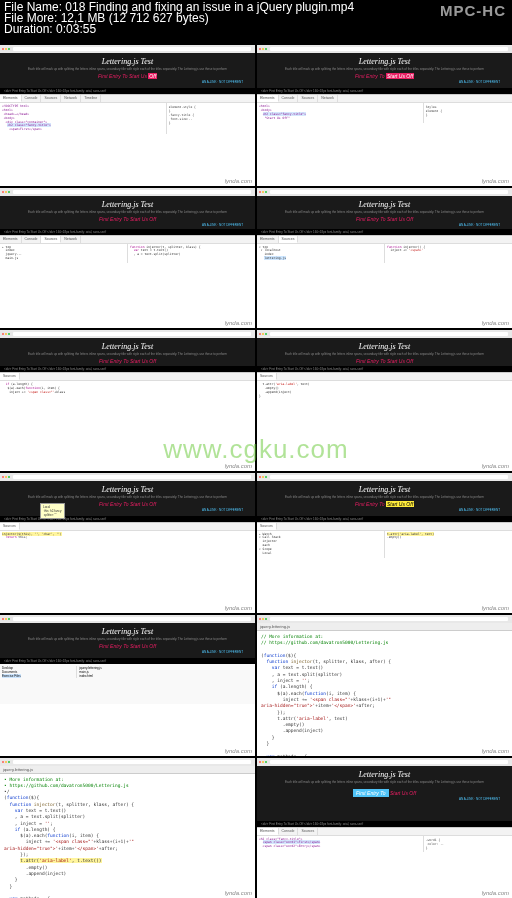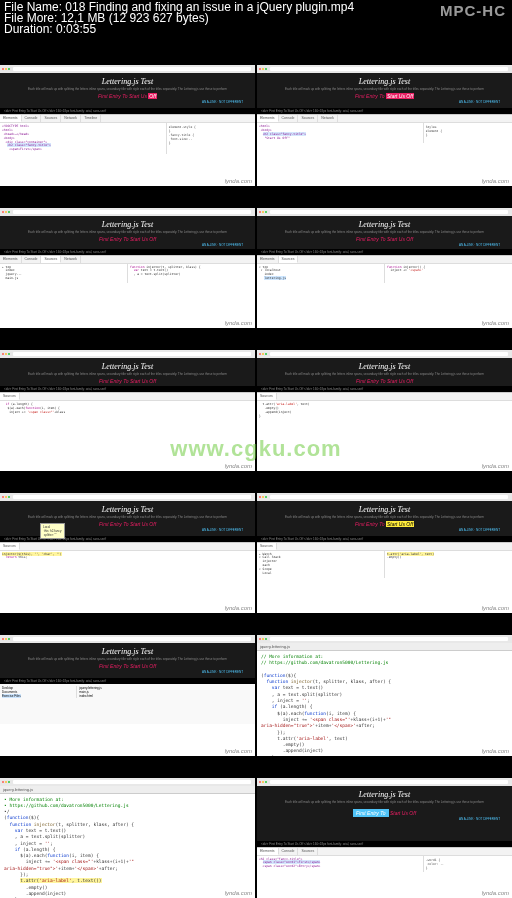--- a/index.html
+++ b/index.html
@@ -3,21 +3,21 @@
 <meta charset="utf-8">
 <style>
   * { margin: 0; padding: 0; box-sizing: border-box; }
   body { width: 512px; height: 898px; background: #000; font-family: Arial, sans-serif; overflow: hidden; position: relative; }
   
   .header-info { position: absolute; top: 2px; left: 4px; color: #fff; font-size: 12px; line-height: 11px; z-index: 10; text-shadow: 1px 1px 2px #000; }
   .mpc-logo { position: absolute; top: 2px; right: 6px; color: rgba(255,255,255,0.6); font-size: 15px; font-weight: bold; letter-spacing: 1px; z-index: 10; }
   
   .grid { display: grid; grid-template-columns: 1fr 1fr; grid-template-rows: repeat(6, 1fr); width: 100%; height: 100%; gap: 2px; background: #000; padding-top: 45px; }
   
-  .thumb { background: #fff; position: relative; overflow: hidden; font-size: 4px; margin-top: 20px; }
+  .thumb { background: #fff; position: relative; overflow: hidden; font-size: 4px; }
   
   .browser-chrome { background: #e8e8e8; height: 8px; display: flex; align-items: center; padding: 0 2px; gap: 1px; }
   .traffic-dots { display: flex; gap: 1px; }
   .dot { width: 2px; height: 2px; border-radius: 50%; }
   .dot.r { background: #ff5f56; }
   .dot.y { background: #ffbd2e; }
   .dot.g { background: #27c93f; }
   .addr { flex: 1; background: #fff; height: 4px; margin: 0 2px; border-radius: 1px; }
   
   .page-dark { background: #1a1a1a; padding: 4px 6px; text-align: center; }
@@ -44,30 +44,30 @@
   .editor { background: #fff; padding: 3px 4px; font-family: Menlo, monospace; font-size: 4.5px; color: #333; line-height: 1.4; height: 100%; }
   .editor .kw { color: #0033cc; }
   .editor .fn { color: #795e26; }
   .editor .str { color: #a31515; }
   .editor .cm { color: #008000; }
   .editor .hl { background: #fff59d; }
   .editor-tabs { background: #eee; font-size: 4px; padding: 1px 3px; border-bottom: 1px solid #ccc; color: #555; }
   
   .watermark { position: absolute; bottom: 2px; right: 3px; color: #888; font-size: 6px; font-style: italic; }
   
-  .cgku { position: absolute; top: 50%; left: 50%; transform: translate(-50%, -50%); font-size: 22px; font-weight: bold; color: rgba(100, 200, 50, 0.5); z-index: 100; letter-spacing: 1px; pointer-events: none; }
+  .cgku { position: absolute; top: 50%; left: 50%; transform: translate(-50%, -50%); font-size: 26px; font-weight: normal; color: rgba(100, 200, 50, 0.5); z-index: 100; letter-spacing: 1px; pointer-events: none; }
   
   .tooltip-box { background: #ffffc8; border: 1px solid #999; padding: 1px 2px; font-size: 3px; color: #333; position: absolute; }
 </style>
 </head>
 <body>
 
 <div class="header-info">
   <div><span>File Name:</span> <span>018 Finding and fixing an issue in a jQuery plugin.mp4</span></div>
-  <div><span>File More:</span> <span>12,1 MB (12 923 627 bytes)</span></div>
+  <div><span>File More:</span> <span>12,1 MB (12 712 627 bytes)</span></div>
   <div><span>Duration:</span> <span>0:03:55</span></div>
 </div>
 <div class="mpc-logo">MPC-HC</div>
 
 <div class="cgku">www.cgku.com</div>
 
 <div class="grid">
 
   <div class="thumb">
     <div class="browser-chrome">

